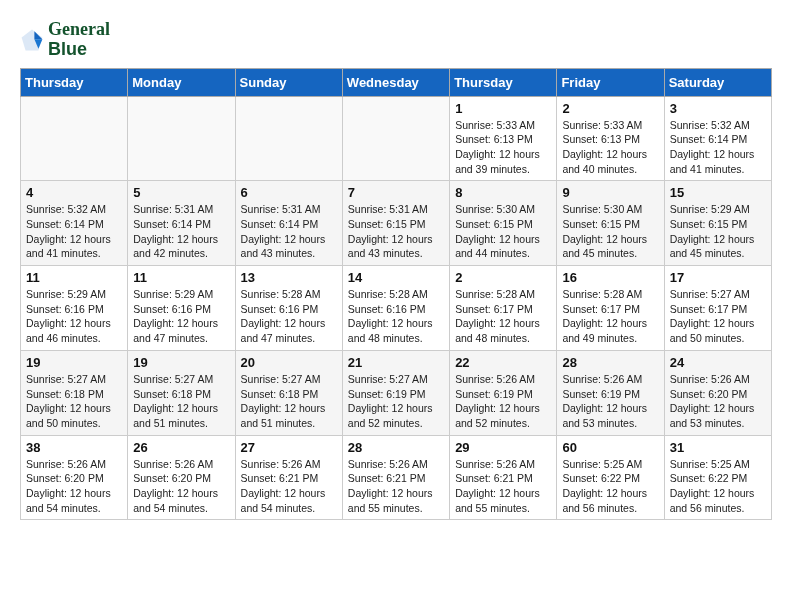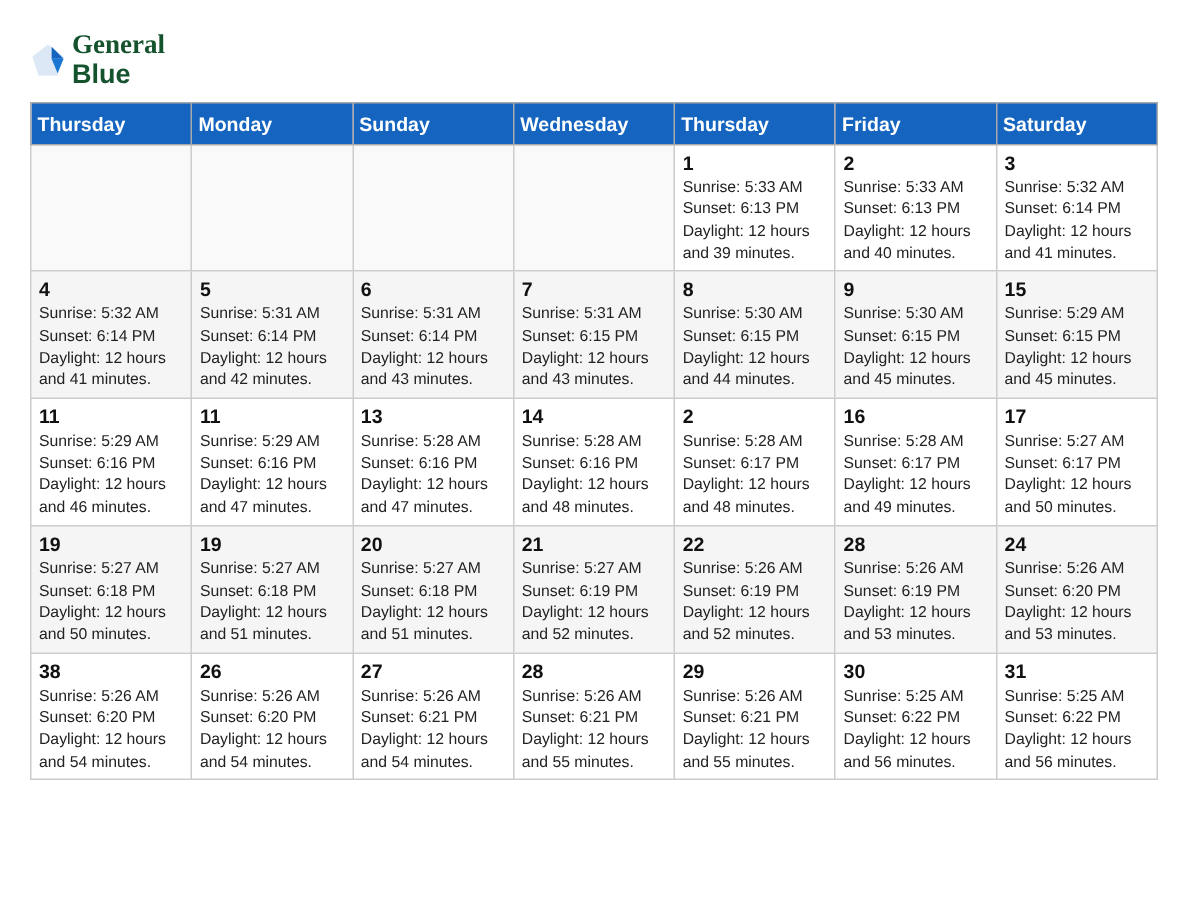--- a/index.html
+++ b/index.html
@@ -332,21 +332,21 @@
 and 55 minutes.</div>
         </td>
         <td>
           <div class="day-number">29</div>
           <div class="day-info" style="white-space: pre-line;">Sunrise: 5:26 AM
 Sunset: 6:21 PM
 Daylight: 12 hours
 and 55 minutes.</div>
         </td>
         <td>
-          <div class="day-number">30</div>
+          <div class="day-number">60</div>
           <div class="day-info" style="white-space: pre-line;">Sunrise: 5:25 AM
 Sunset: 6:22 PM
 Daylight: 12 hours
 and 56 minutes.</div>
         </td>
         <td>
           <div class="day-number">31</div>
           <div class="day-info" style="white-space: pre-line;">Sunrise: 5:25 AM
 Sunset: 6:22 PM
 Daylight: 12 hours

